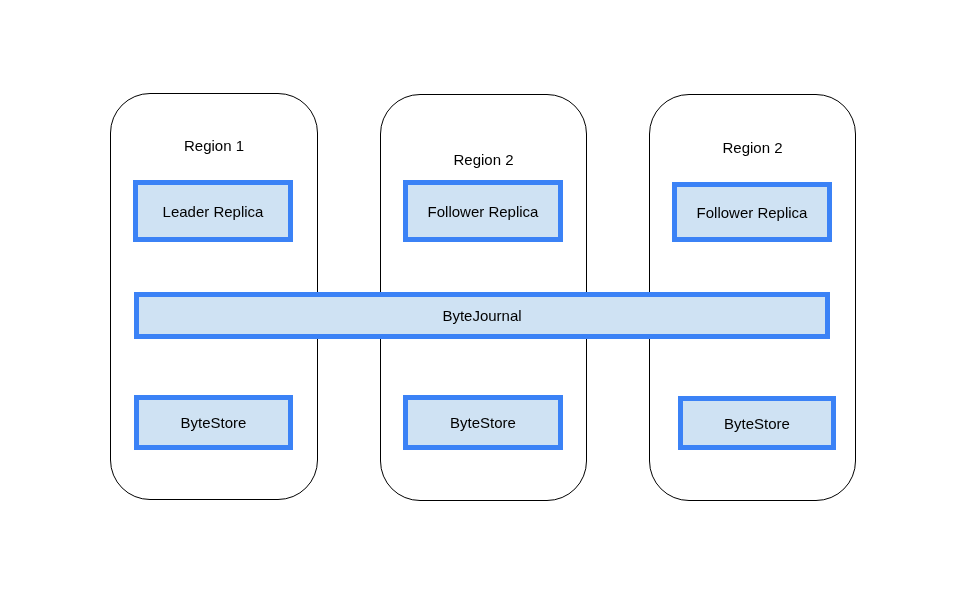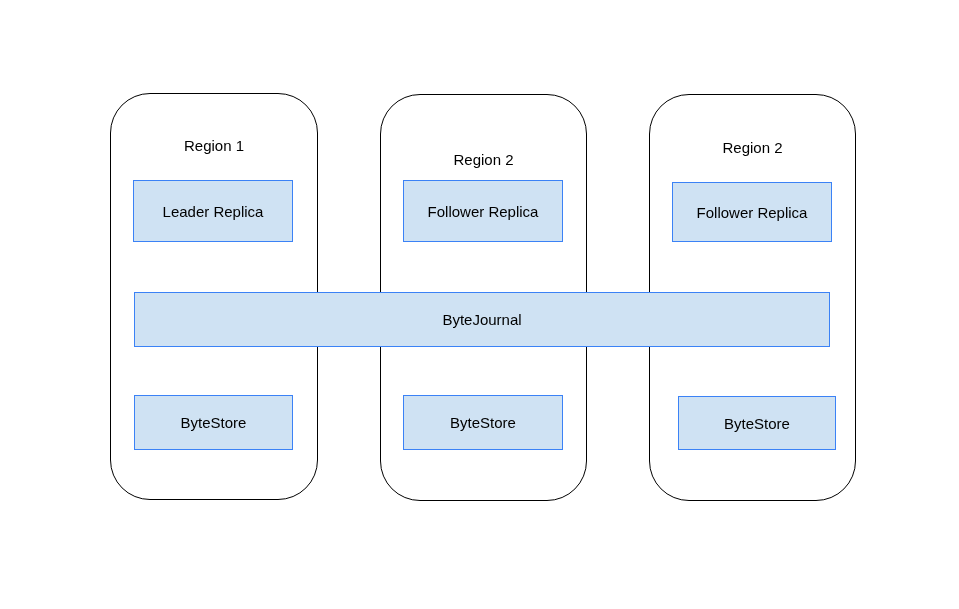--- a/index.html
+++ b/index.html
@@ -37,34 +37,34 @@
     line-height: 18px;
     z-index: 2;
   }
   .region-1 .region-title { top: 43px; }
   .region-2 .region-title { top: 40px; margin-top: 16px; }
   .region-3 .region-title { top: 44px; }
 
   .node {
     position: absolute;
     background: #cfe2f3;
-    border: 1px solid #3b82f6;
+    border: 5px solid #3b82f6;
     display: flex;
     align-items: center;
     justify-content: center;
     font-size: 15px;
     text-align: center;
     z-index: 3;
     box-sizing: border-box;
   }
   .replica-1 { left: 133px; top: 180px; width: 160px; height: 62px; }
   .replica-2 { left: 403px; top: 180px; width: 160px; height: 62px; }
   .replica-3 { left: 672px; top: 182px; width: 160px; height: 60px; }
 
-  .journal   { left: 134px; top: 292px; width: 696px; height: 55px; z-index: 4; }
+  .journal   { left: 134px; top: 292px; width: 696px; height: 47px; z-index: 4; }
 
   .store-1   { left: 134px; top: 395px; width: 159px; height: 55px; }
   .store-2   { left: 403px; top: 395px; width: 160px; height: 55px; }
   .store-3   { left: 678px; top: 396px; width: 158px; height: 54px; }
 </style>
 </head>
 <body>
 
 <div class="canvas">
 

